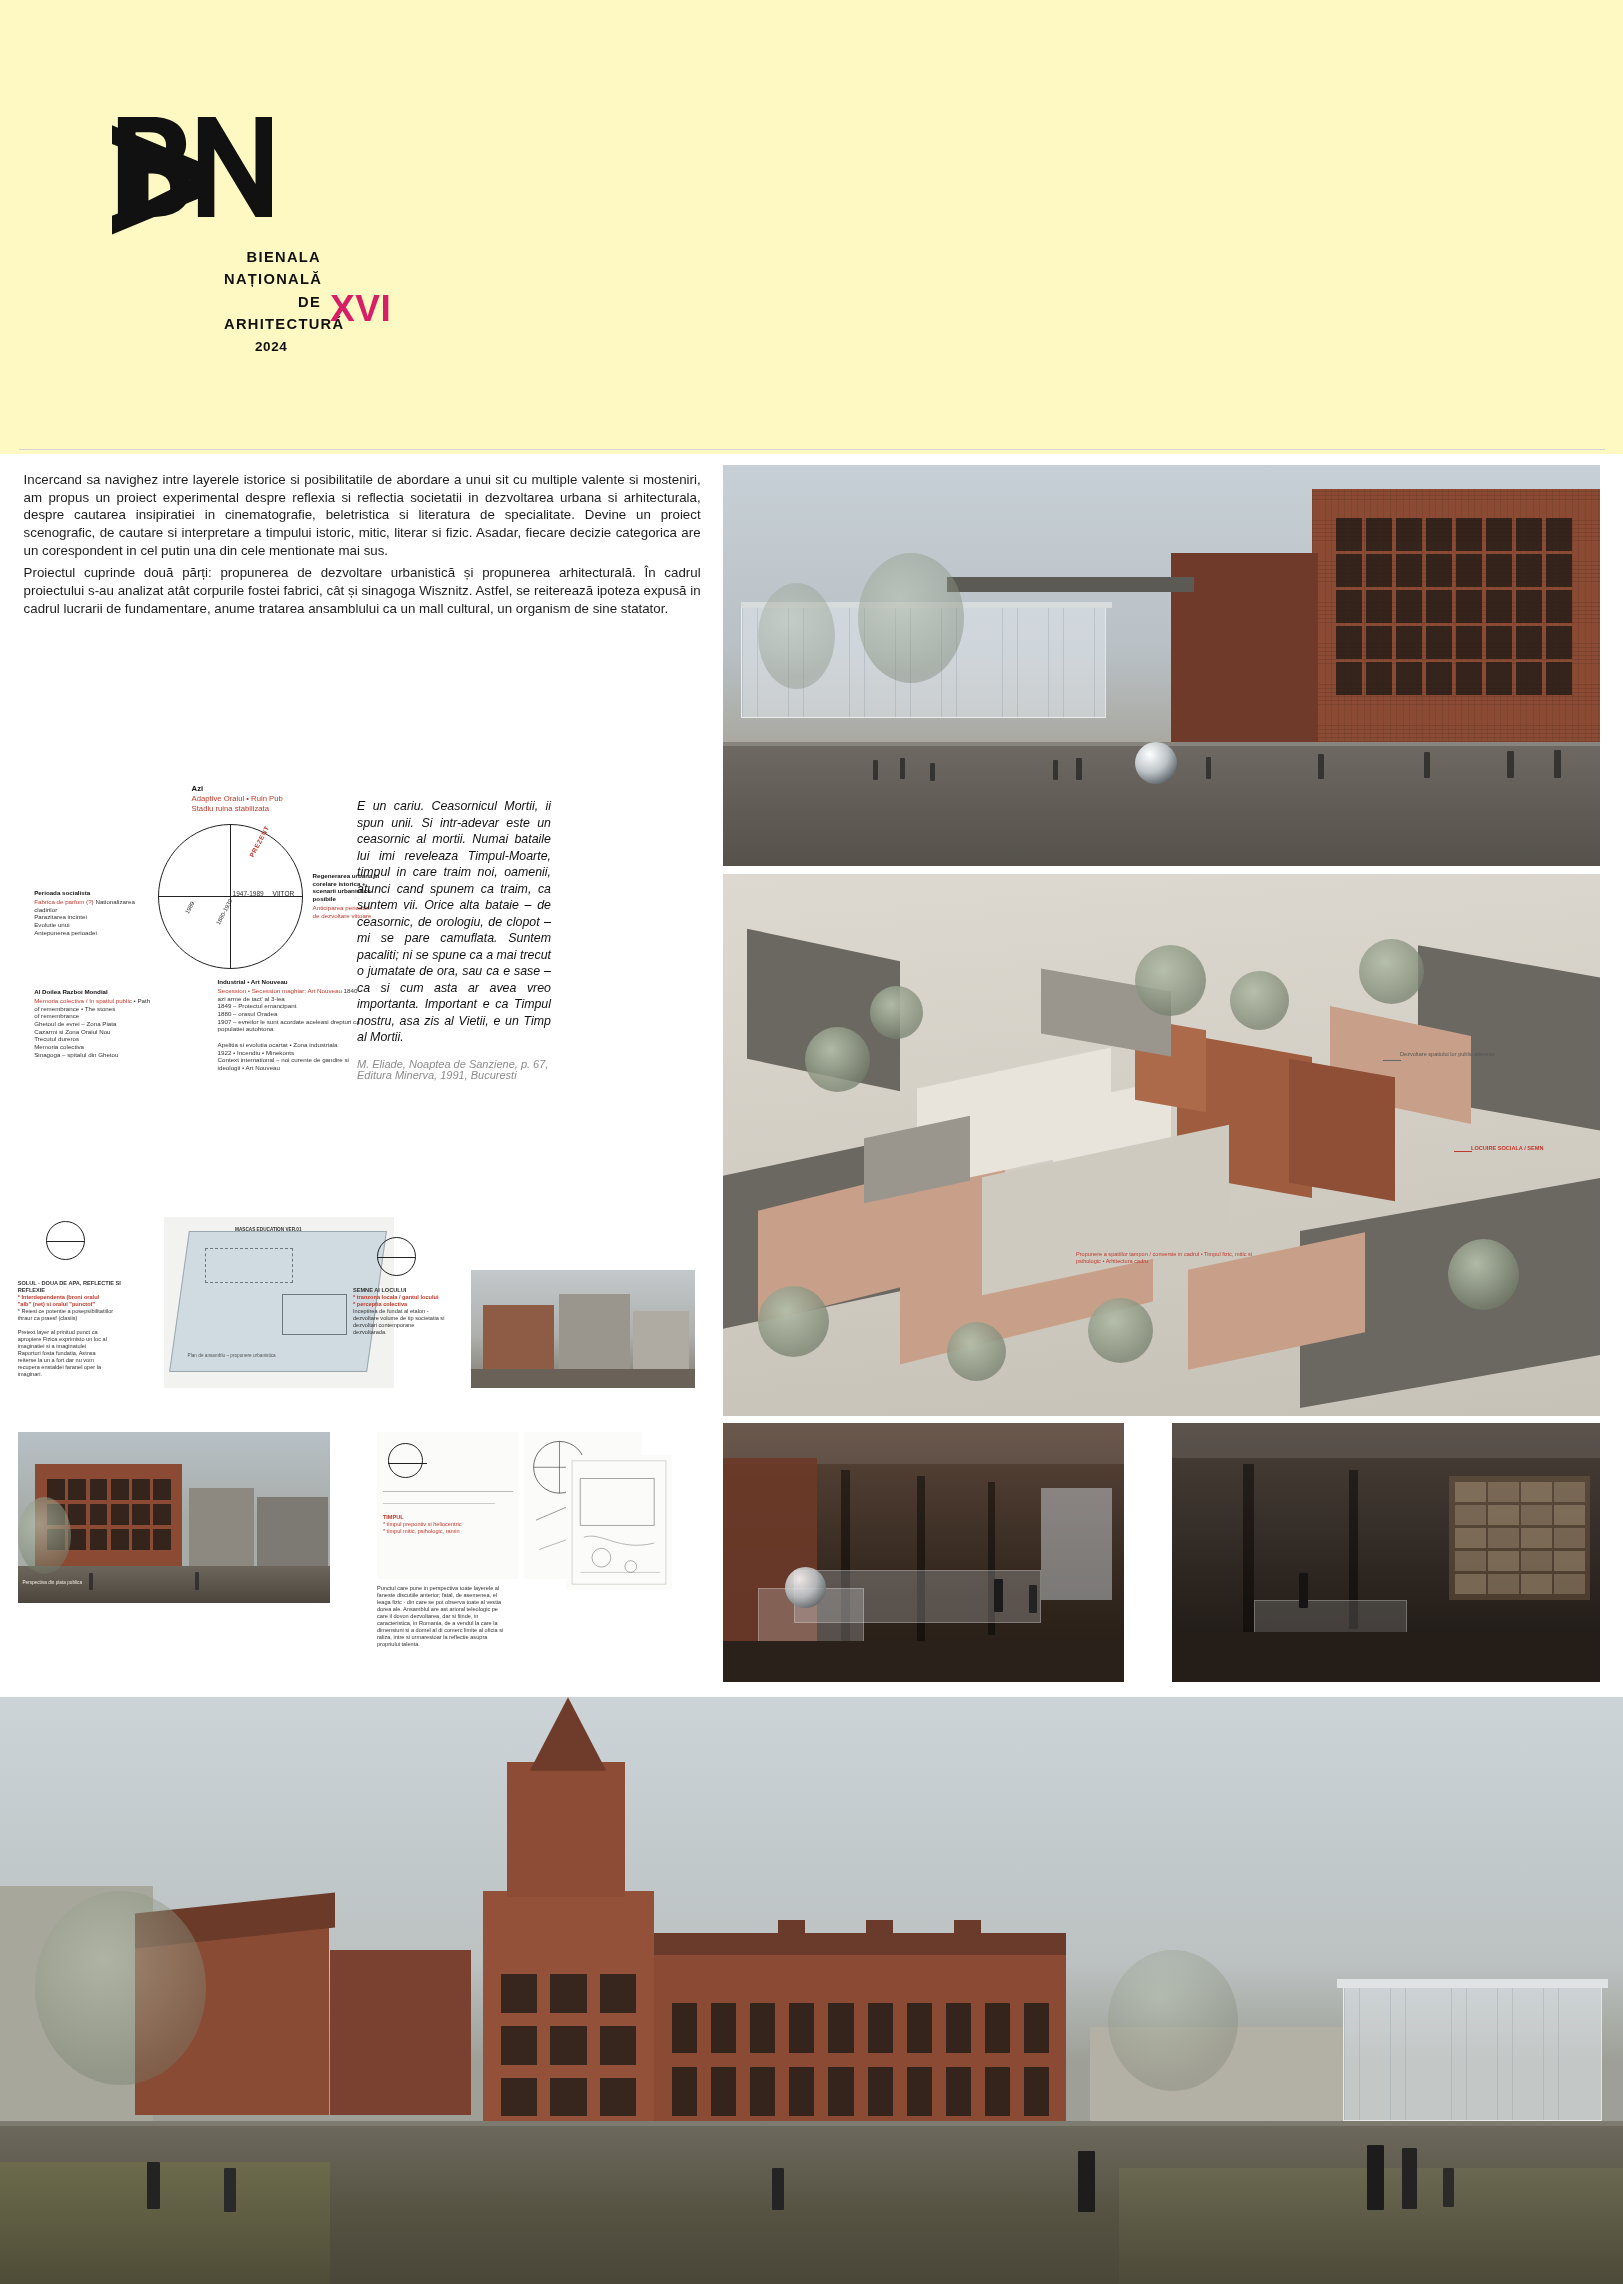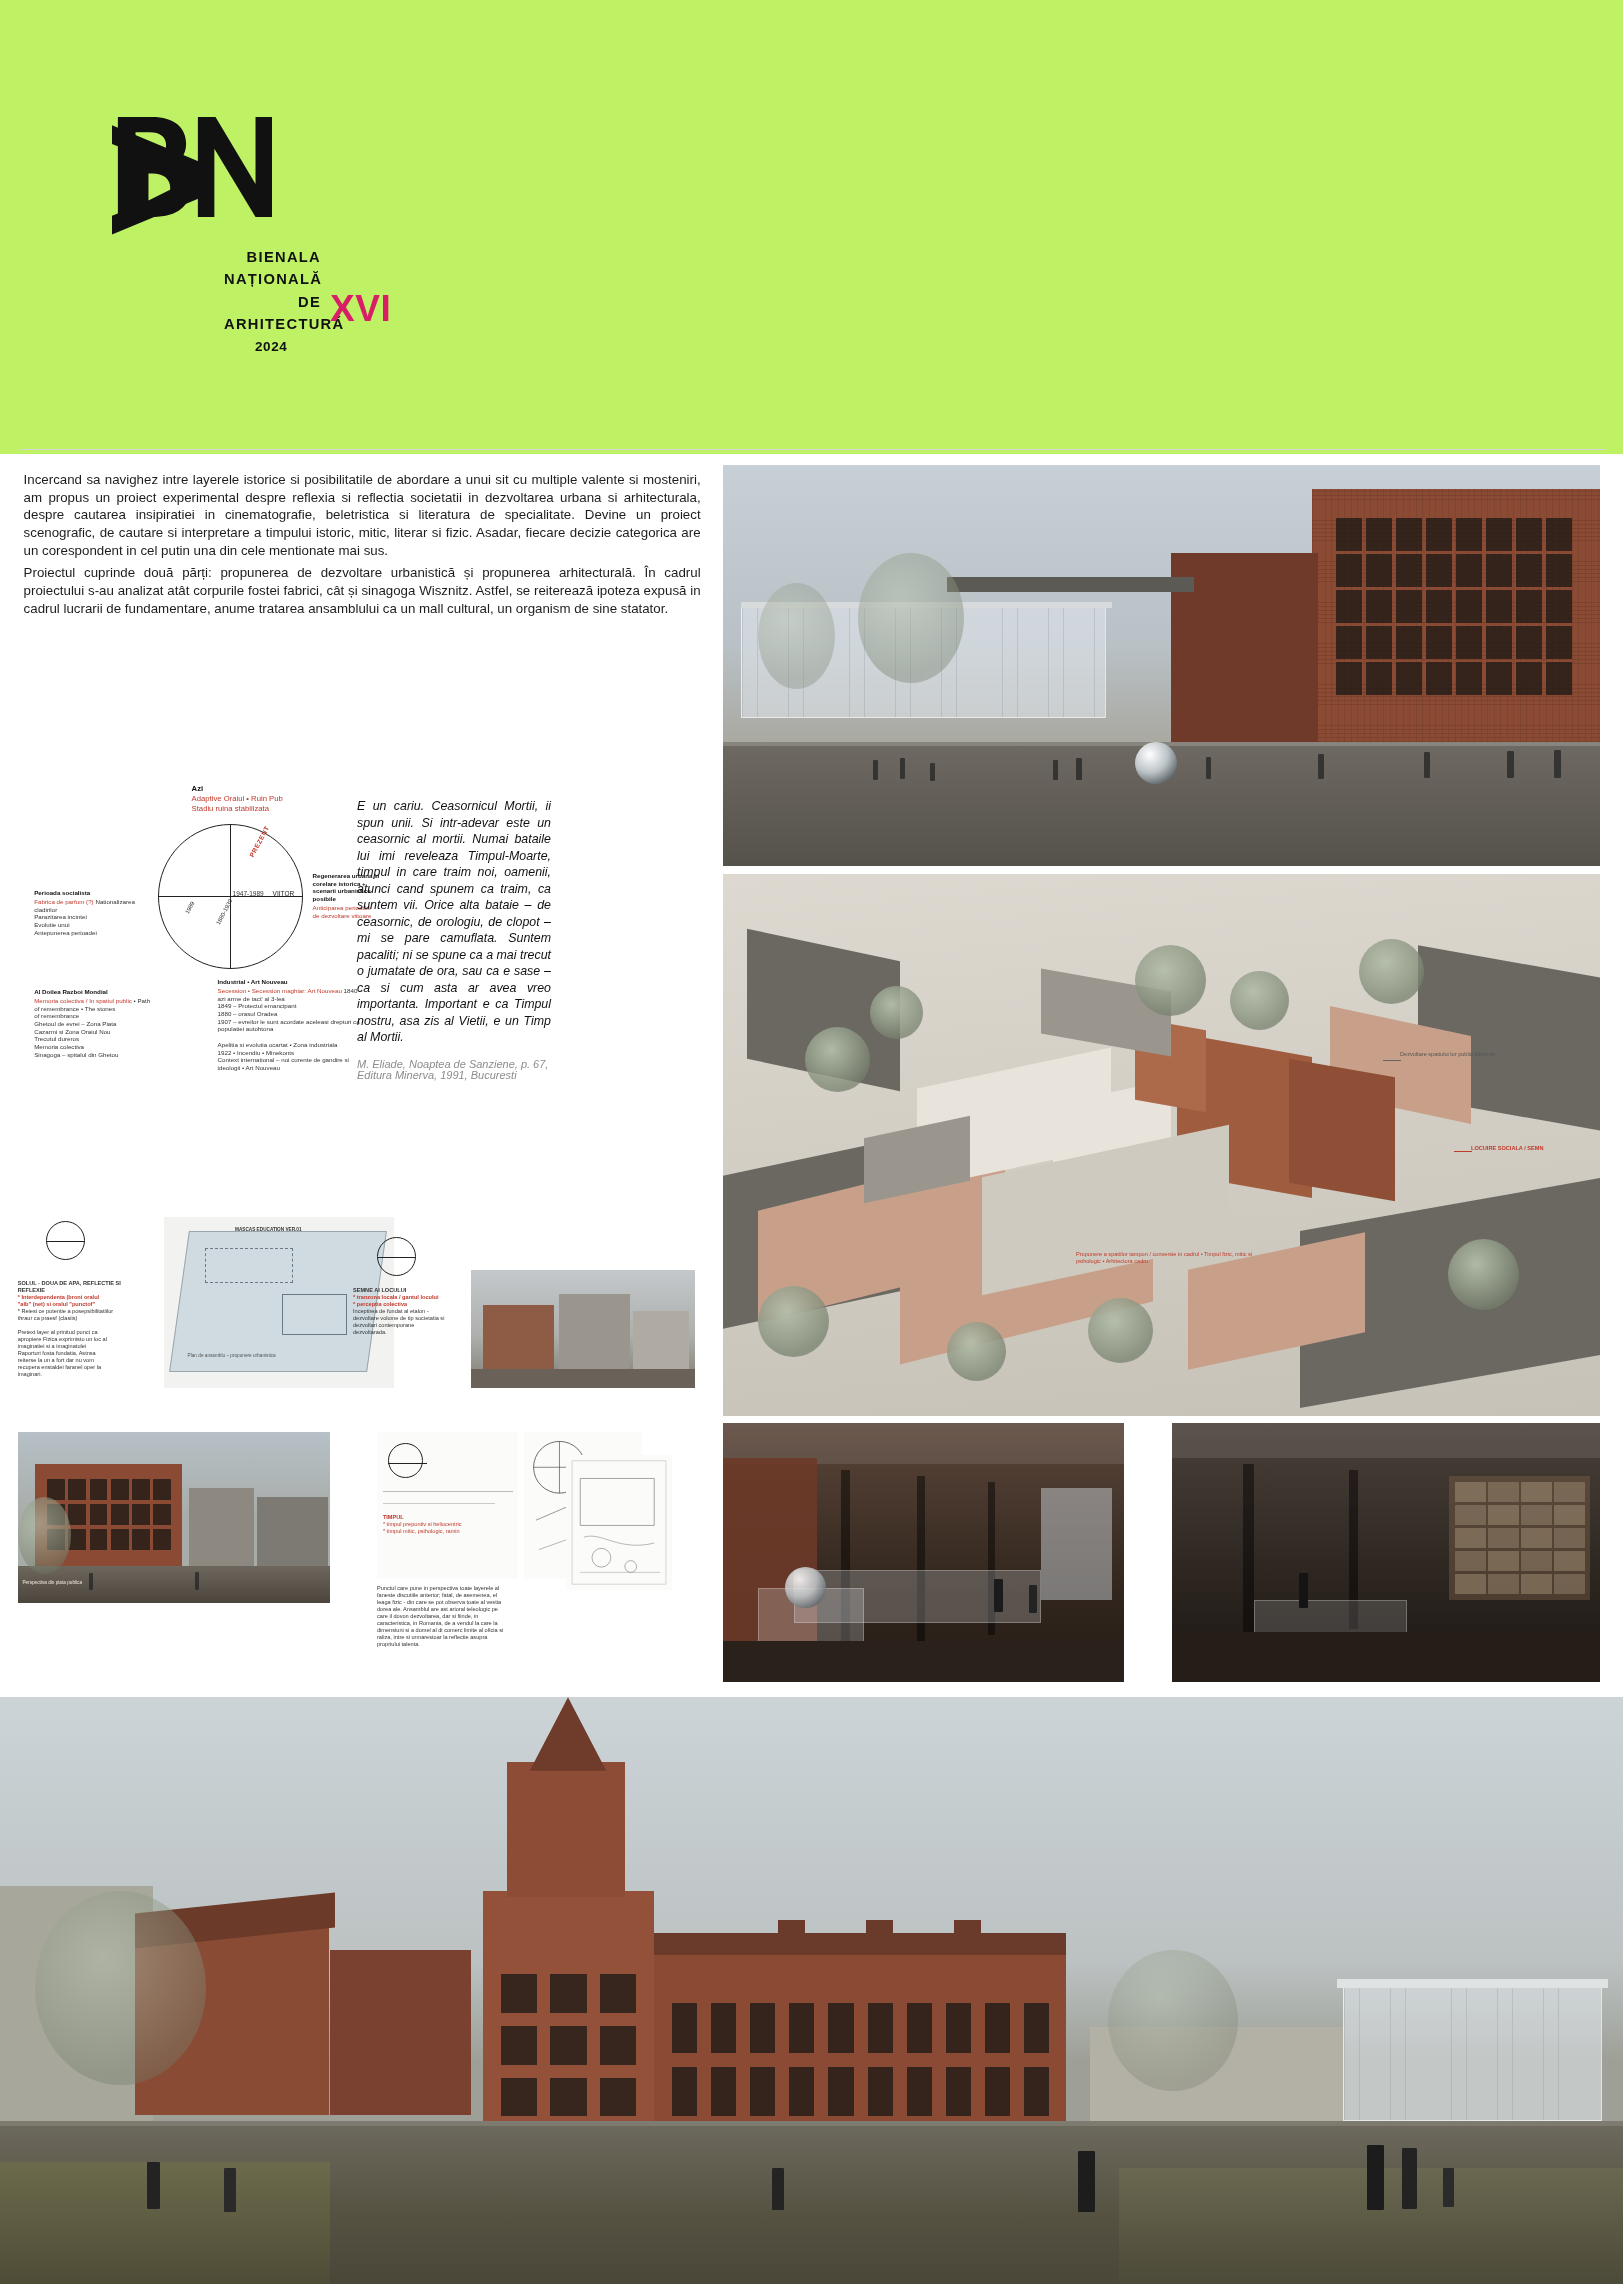--- a/index.html
+++ b/index.html
@@ -13,21 +13,21 @@
     position: relative;
     overflow: hidden;
   }
 
   
   .header {
     position: absolute;
     left: 0; top: 0;
     width: 1624px;
     height: 454px;
-    background: #bef264;
+    background: #fef9c3;
   }
   .header-rule {
     position: absolute;
     left: 19px; top: 449px;
     width: 1586px;
     height: 1.2px;
     background: #d6d6d6;
   }
 
   

